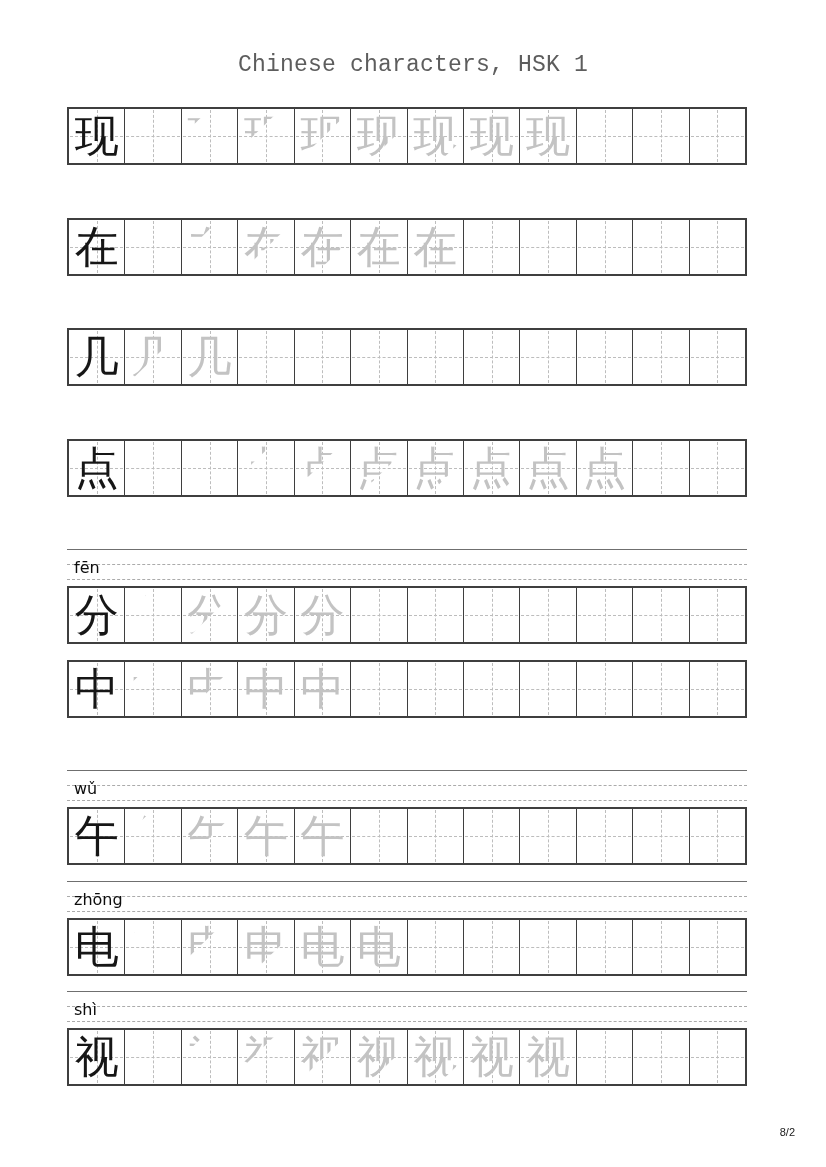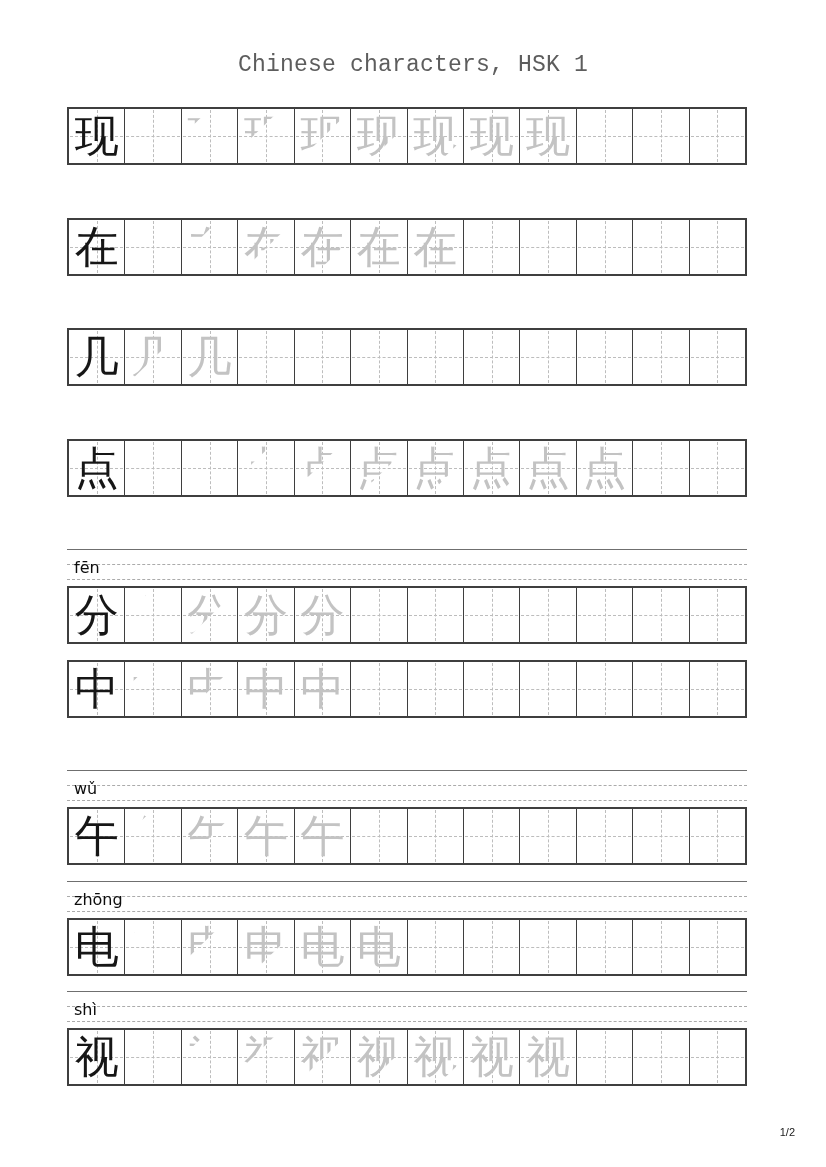--- a/index.html
+++ b/index.html
@@ -340,14 +340,14 @@
           </div>
           <div class="cell">
             <span class="han step" style="clip-path: polygon(-2% -2%, 210% -2%, -2% 210%);">视</span>
           </div>
           <div class="cell"></div>
           <div class="cell"></div>
           <div class="cell"></div>
         </div>
       </div>
     </div>
-  <div class="pagenum">1/2</div>
+  <div class="pagenum">8/2</div>
 </div>
 
 </body></html>

